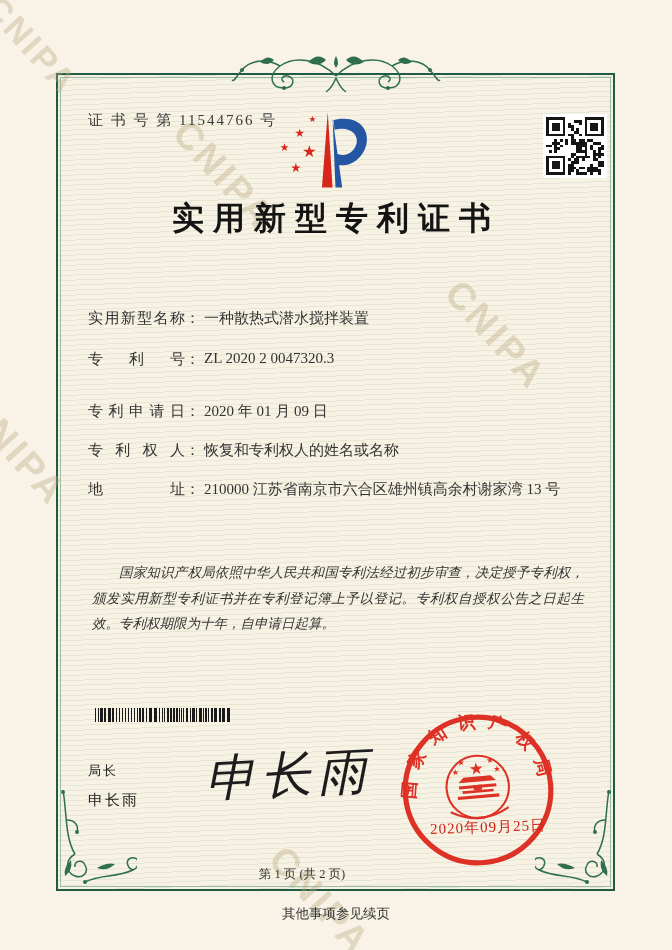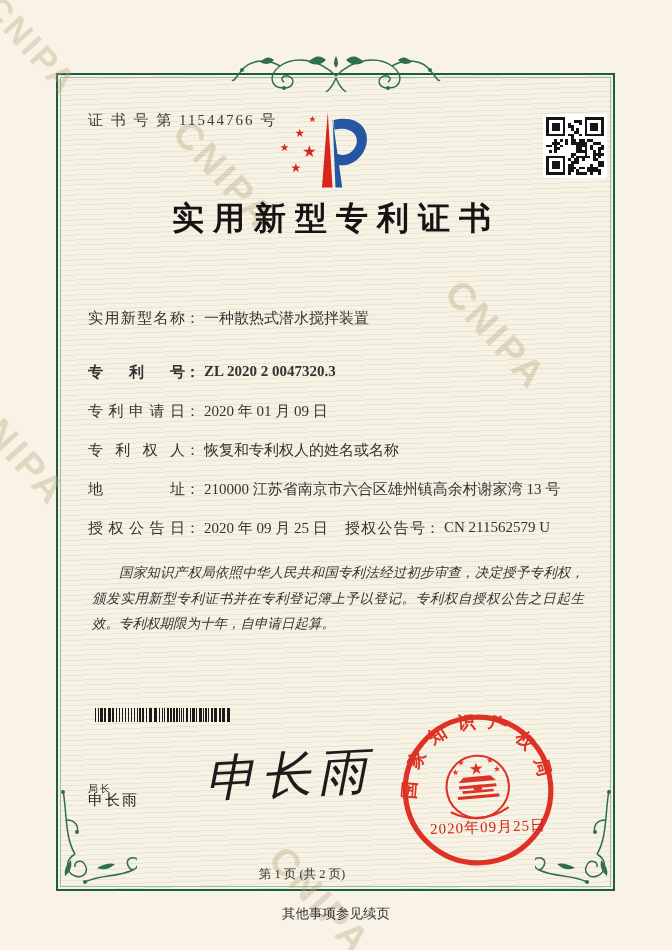--- a/index.html
+++ b/index.html
@@ -49,21 +49,21 @@
   .fieldrow .value{display:inline-block; margin-left:4px; vertical-align:top;}
   .pair2{position:absolute; left:257px; top:0; white-space:nowrap;}
   .pair2 .label{width:80px;}
   
   .body-text{position:absolute; left:88px; top:556px; width:500px; font-size:13.5px; line-height:25.5px; text-align:justify; color:#333;}
   .body-text p{margin:4px; text-indent:2em;font-style:italic;}
   
   .barcode{position:absolute; left:95px; top:708px; width:180px; height:14px; display:flex; align-items:stretch;}
   .barcode div{background:#1a1a1a; height:100%;}
   
-  .sig-title{position:absolute; left:88px; top:762px; font-size:10px; font-family:"Liberation Sans",sans-serif; letter-spacing:2px; color:#222;margin-top:20px;}
+  .sig-title{position:absolute; left:88px; top:762px; font-size:13px; font-family:"Liberation Sans",sans-serif; letter-spacing:2px; color:#222;}
   .sig-name{position:absolute; left:88px; top:791px; font-size:15px; font-family:"Liberation Sans",sans-serif; letter-spacing:2px; color:#222;}
   .sig-hand{
     position:absolute; left:205px; top:742px; font-size:50px; letter-spacing:6px;
     transform:rotate(-3deg); color:#1c1c1c; font-style:italic;
   }
   
   .seal{position:absolute; left:400px; top:712px; width:156px; height:156px; transform:rotate(-5deg); opacity:.93;}
   .seal-date{
     position:absolute; left:406px; top:818px; width:164px; text-align:center;
     color:#cf2318; font-size:15px; letter-spacing:1px; transform:rotate(-2deg); white-space:nowrap;
@@ -161,37 +161,31 @@
 
   <div class="qr">
       <div style="display:contents"><div class="qd"></div><div class="qd"></div><div class="qd"></div><div class="qd"></div><div class="qd"></div><div class="qd"></div><div class="qd"></div><div></div><div></div><div></div><div></div><div></div><div></div><div></div><div class="qd"></div><div class="qd"></div><div class="qd"></div><div class="qd"></div><div class="qd"></div><div class="qd"></div><div class="qd"></div><div class="qd"></div><div></div><div></div><div></div><div></div><div></div><div class="qd"></div><div></div><div></div><div></div><div class="qd"></div><div class="qd"></div><div class="qd"></div><div></div><div class="qd"></div><div></div><div></div><div></div><div></div><div></div><div class="qd"></div><div class="qd"></div><div></div><div class="qd"></div><div class="qd"></div><div class="qd"></div><div></div><div class="qd"></div><div></div><div class="qd"></div><div></div><div></div><div></div><div class="qd"></div><div></div><div class="qd"></div><div></div><div class="qd"></div><div class="qd"></div><div class="qd"></div><div></div><div class="qd"></div><div class="qd"></div><div></div><div class="qd"></div><div class="qd"></div><div class="qd"></div><div></div><div class="qd"></div><div></div><div class="qd"></div><div class="qd"></div><div></div><div></div><div></div><div></div><div class="qd"></div><div></div><div class="qd"></div><div class="qd"></div><div class="qd"></div><div></div><div class="qd"></div><div class="qd"></div><div></div><div class="qd"></div><div class="qd"></div><div class="qd"></div><div></div><div class="qd"></div><div></div><div></div><div class="qd"></div><div></div><div class="qd"></div><div></div><div></div><div class="qd"></div><div></div><div class="qd"></div><div class="qd"></div><div class="qd"></div><div></div><div class="qd"></div><div class="qd"></div><div></div><div></div><div></div><div></div><div></div><div class="qd"></div><div></div><div></div><div></div><div class="qd"></div><div class="qd"></div><div></div><div></div><div class="qd"></div><div></div><div></div><div></div><div></div><div></div><div class="qd"></div><div class="qd"></div><div class="qd"></div><div class="qd"></div><div class="qd"></div><div class="qd"></div><div class="qd"></div><div class="qd"></div><div></div><div class="qd"></div><div class="qd"></div><div></div><div></div><div class="qd"></div><div></div><div class="qd"></div><div class="qd"></div><div class="qd"></div><div class="qd"></div><div class="qd"></div><div class="qd"></div><div class="qd"></div><div></div><div></div><div></div><div></div><div></div><div></div><div></div><div></div><div></div><div class="qd"></div><div></div><div></div><div></div><div></div><div></div><div></div><div></div><div></div><div></div><div></div><div></div><div></div><div></div><div></div><div class="qd"></div><div></div><div class="qd"></div><div></div><div class="qd"></div><div></div><div class="qd"></div><div class="qd"></div><div></div><div class="qd"></div><div class="qd"></div><div></div><div class="qd"></div><div class="qd"></div><div></div><div></div><div></div><div></div><div></div><div></div><div class="qd"></div><div class="qd"></div><div class="qd"></div><div></div><div></div><div class="qd"></div><div></div><div class="qd"></div><div class="qd"></div><div class="qd"></div><div class="qd"></div><div class="qd"></div><div class="qd"></div><div></div><div></div><div class="qd"></div><div class="qd"></div><div class="qd"></div><div></div><div class="qd"></div><div class="qd"></div><div></div><div class="qd"></div><div></div><div class="qd"></div><div></div><div></div><div></div><div></div><div></div><div class="qd"></div><div class="qd"></div><div class="qd"></div><div class="qd"></div><div></div><div class="qd"></div><div></div><div></div><div></div><div class="qd"></div><div></div><div></div><div></div><div class="qd"></div><div class="qd"></div><div></div><div></div><div></div><div></div><div></div><div></div><div class="qd"></div><div class="qd"></div><div></div><div class="qd"></div><div></div><div class="qd"></div><div></div><div></div><div class="qd"></div><div class="qd"></div><div></div><div class="qd"></div><div></div><div class="qd"></div><div></div><div></div><div></div><div></div><div></div><div></div><div></div><div class="qd"></div><div class="qd"></div><div class="qd"></div><div class="qd"></div><div></div><div></div><div class="qd"></div><div></div><div class="qd"></div><div></div><div></div><div></div><div></div><div></div><div></div><div></div><div></div><div></div><div></div><div class="qd"></div><div class="qd"></div><div></div><div></div><div></div><div class="qd"></div><div></div><div></div><div class="qd"></div><div class="qd"></div><div class="qd"></div><div class="qd"></div><div class="qd"></div><div class="qd"></div><div class="qd"></div><div class="qd"></div><div class="qd"></div><div class="qd"></div><div class="qd"></div><div></div><div></div><div class="qd"></div><div></div><div class="qd"></div><div class="qd"></div><div class="qd"></div><div class="qd"></div><div class="qd"></div><div></div><div class="qd"></div><div></div><div class="qd"></div><div></div><div class="qd"></div><div></div><div></div><div></div><div></div><div></div><div class="qd"></div><div></div><div class="qd"></div><div></div><div class="qd"></div><div class="qd"></div><div></div><div class="qd"></div><div></div><div></div><div></div><div class="qd"></div><div class="qd"></div><div></div><div></div><div class="qd"></div><div></div><div class="qd"></div><div class="qd"></div><div class="qd"></div><div></div><div class="qd"></div><div></div><div></div><div class="qd"></div><div class="qd"></div><div class="qd"></div><div></div><div></div><div></div><div></div><div></div><div></div><div></div><div class="qd"></div><div class="qd"></div><div class="qd"></div><div></div><div class="qd"></div><div class="qd"></div><div class="qd"></div><div></div><div class="qd"></div><div></div><div class="qd"></div><div class="qd"></div><div></div><div></div><div></div><div></div><div></div><div></div><div class="qd"></div><div></div><div></div><div class="qd"></div><div class="qd"></div><div class="qd"></div><div></div><div class="qd"></div><div class="qd"></div><div class="qd"></div><div></div><div class="qd"></div><div></div><div class="qd"></div><div class="qd"></div><div class="qd"></div><div></div><div class="qd"></div><div class="qd"></div><div></div><div class="qd"></div><div class="qd"></div><div class="qd"></div><div class="qd"></div><div></div><div></div><div class="qd"></div><div></div><div></div><div></div><div></div><div></div><div class="qd"></div><div></div><div class="qd"></div><div class="qd"></div><div></div><div class="qd"></div><div></div><div></div><div></div><div class="qd"></div><div class="qd"></div><div class="qd"></div><div class="qd"></div><div class="qd"></div><div></div><div class="qd"></div><div class="qd"></div><div class="qd"></div><div class="qd"></div><div class="qd"></div><div class="qd"></div><div class="qd"></div><div></div><div class="qd"></div><div></div><div></div><div class="qd"></div><div class="qd"></div><div class="qd"></div><div class="qd"></div><div></div><div class="qd"></div><div></div><div></div><div class="qd"></div><div></div></div>
     </div>
 
   <div class="title">实用新型专利证书</div>
 
   <div class="fieldrow" style="top:285px;margin-top:24px;">
     <span class="label">实用新型名称</span><span class="colon">：</span><span class="value">一种散热式潜水搅拌装置</span>
   </div>
-  <div class="fieldrow" style="top:363px;font-weight:bold;">
+  <div class="fieldrow" style="top:350px;">
     <span class="label">专利号</span><span class="colon">：</span><span class="value">ZL 2020 2 0047320.3</span>
   </div>
   <div class="fieldrow" style="top:402px;">
     <span class="label">专利申请日</span><span class="colon">：</span><span class="value">2020 年 01 月 09 日</span>
   </div>
   <div class="fieldrow" style="top:441px;">
     <span class="label">专利权人</span><span class="colon">：</span><span class="value">恢复和专利权人的姓名或名称</span>
   </div>
   <div class="fieldrow" style="top:480px;">
     <span class="label">地址</span><span class="colon">：</span><span class="value">210000 江苏省南京市六合区雄州镇高余村谢家湾 13 号</span>
-  </div>
-  <div class="fieldrow" style="top:519px;">
-    <span class="label">授权公告日</span><span class="colon">：</span><span class="value">2020 年 09 月 25 日</span>
-    <span class="pair2">
-      <span class="label">授权公告号</span><span class="colon">：</span><span class="value">CN 211562579 U</span>
-    </span>
   </div>
 
   <div class="body-text">
     <p>国家知识产权局依照中华人民共和国专利法经过初步审查，决定授予专利权，颁发实用新型专利证书并在专利登记簿上予以登记。专利权自授权公告之日起生效。专利权期限为十年，自申请日起算。</p>
   </div>
 
   <div class="barcode">
       <div style="display:contents"><div style="width: 1px; margin-right: 2px;"></div><div style="width: 1px; margin-right: 1px;"></div><div style="width: 3px; margin-right: 1px;"></div><div style="width: 2px; margin-right: 2px;"></div><div style="width: 3px; margin-right: 1px;"></div><div style="width: 2px; margin-right: 2px;"></div><div style="width: 1px; margin-right: 2px;"></div><div style="width: 1px; margin-right: 2px;"></div><div style="width: 1px; margin-right: 2px;"></div><div style="width: 1px; margin-right: 2px;"></div><div style="width: 1px; margin-right: 2px;"></div><div style="width: 1px; margin-right: 2px;"></div><div style="width: 1px; margin-right: 2px;"></div><div style="width: 1px; margin-right: 1px;"></div><div style="width: 2px; margin-right: 1px;"></div><div style="width: 2px; margin-right: 2px;"></div><div style="width: 1px; margin-right: 2px;"></div><div style="width: 3px; margin-right: 2px;"></div><div style="width: 3px; margin-right: 2px;"></div><div style="width: 1px; margin-right: 2px;"></div><div style="width: 1px; margin-right: 1px;"></div><div style="width: 1px; margin-right: 2px;"></div><div style="width: 2px; margin-right: 1px;"></div><div style="width: 2px; margin-right: 1px;"></div><div style="width: 2px; margin-right: 1px;"></div><div style="width: 2px; margin-right: 1px;"></div><div style="width: 1px; margin-right: 1px;"></div><div style="width: 1px; margin-right: 1px;"></div><div style="width: 1px; margin-right: 2px;"></div><div style="width: 2px; margin-right: 2px;"></div><div style="width: 1px; margin-right: 1px;"></div><div style="width: 3px; margin-right: 1px;"></div><div style="width: 1px; margin-right: 2px;"></div><div style="width: 3px; margin-right: 1px;"></div><div style="width: 1px; margin-right: 1px;"></div><div style="width: 2px; margin-right: 1px;"></div><div style="width: 1px; margin-right: 2px;"></div><div style="width: 2px; margin-right: 1px;"></div><div style="width: 3px; margin-right: 2px;"></div><div style="width: 2px; margin-right: 1px;"></div><div style="width: 3px; margin-right: 2px;"></div><div style="width: 3px; margin-right: 1px;"></div></div>
     </div>
 

